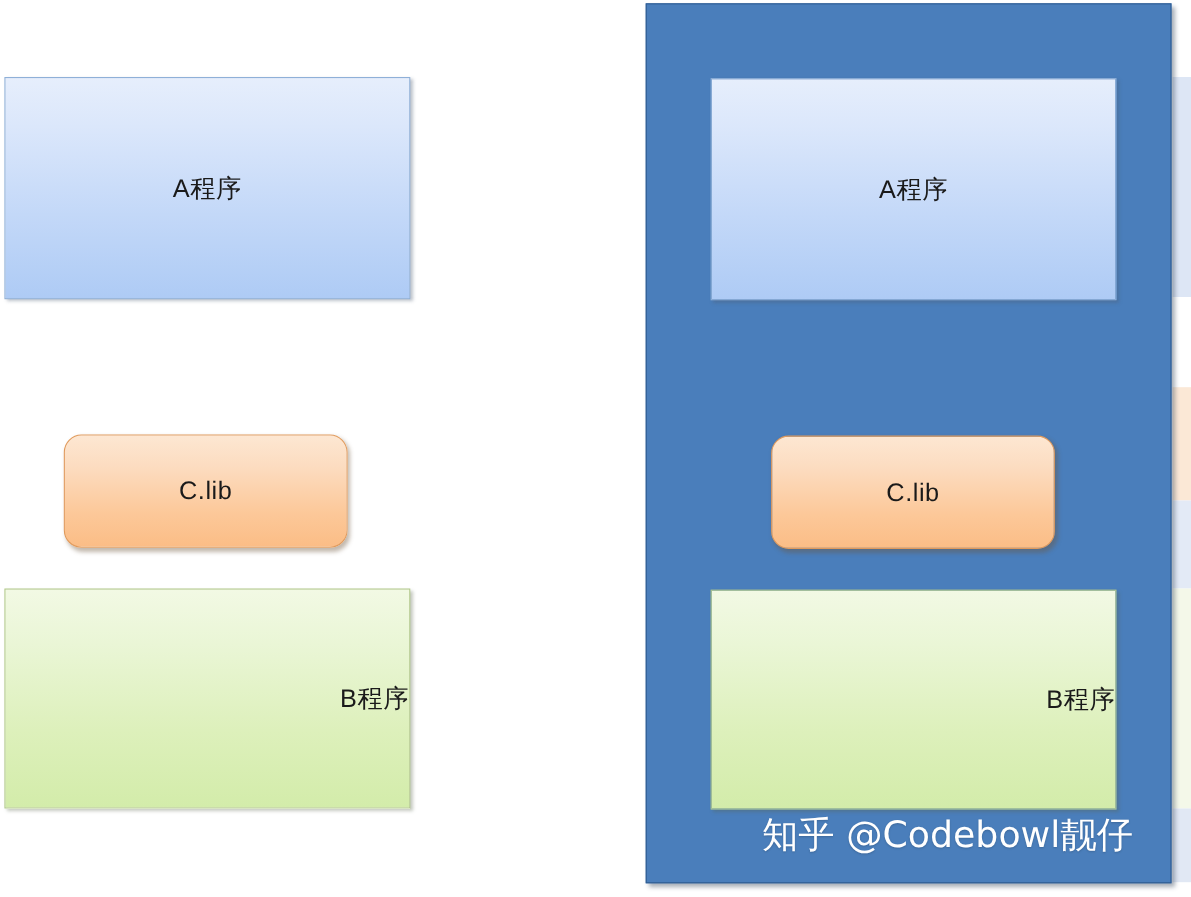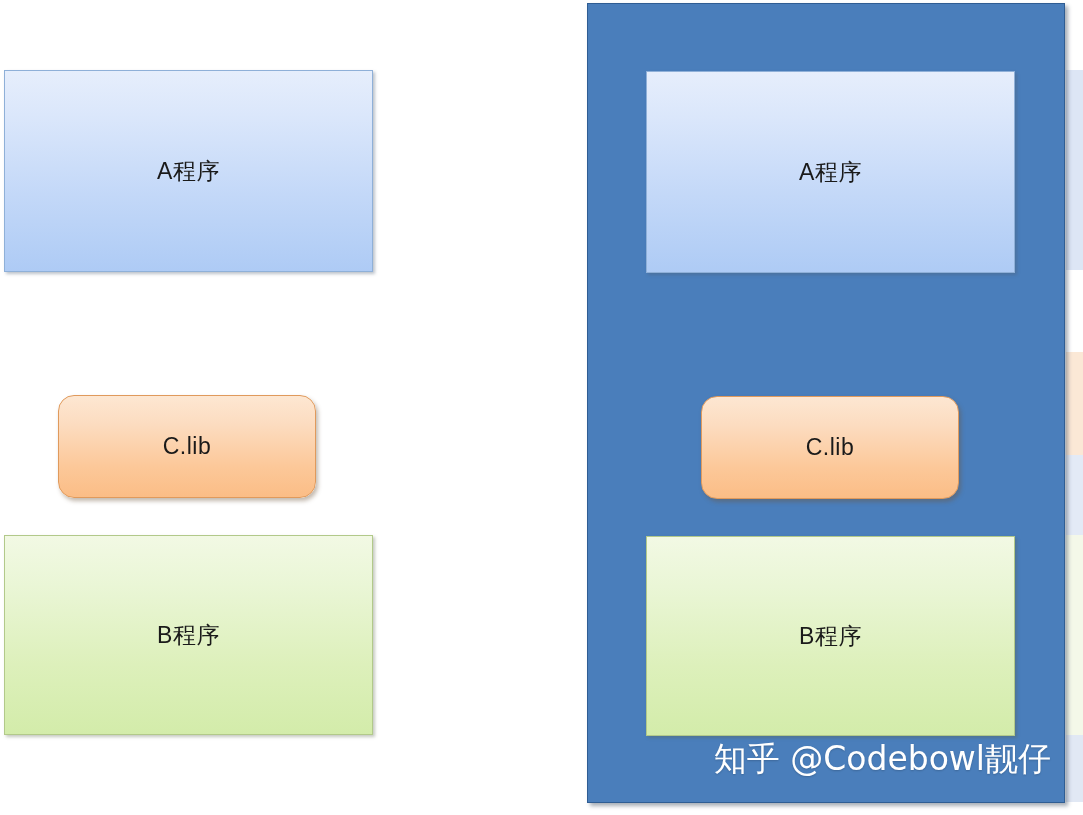--- a/index.html
+++ b/index.html
@@ -34,20 +34,21 @@
   .node-blue {
     background: linear-gradient(to bottom, #e6eefc 0%, #dbe7fb 22%, #c3d8f8 62%, #aecbf5 100%);
     border: 1px solid #8fb0d8;
     box-shadow: 2px 2px 3px rgba(80,95,115,0.38);
   }
 
   .node-green {
     background: linear-gradient(to bottom, #f2f9e4 0%, #eaf6d6 25%, #ddf0bb 65%, #d3ecaa 100%);
     border: 1px solid #b2c98a;
     box-shadow: 2px 2px 3px rgba(90,100,75,0.35);
+    justify-content: flex-end;
   }
 
   .node-orange {
     background: linear-gradient(to bottom, #fde7d2 0%, #fcdcc0 28%, #fcc899 70%, #fbbd86 100%);
     border: 1px solid #e09a5c;
     border-radius: 16px;
     box-shadow: 2px 3px 4px rgba(110,85,60,0.42);
     margin-top: 43px;
   }
 
@@ -71,21 +72,21 @@
     left: 0;
     top: 0;
     width: 1083px;
     height: 815px;
     pointer-events: none;
   }
 
   
   #watermark {
     position: absolute;
-    right: 13px;
+    right: 34px;
     bottom: 20px;
     color: #ffffff;
     font-size: 33px;
     font-family: "DejaVu Sans", "Liberation Sans", sans-serif;
     white-space: nowrap;
     text-shadow: 0 1px 2px rgba(0,0,0,0.18);
   }
 
   
   .edge-sliver {

